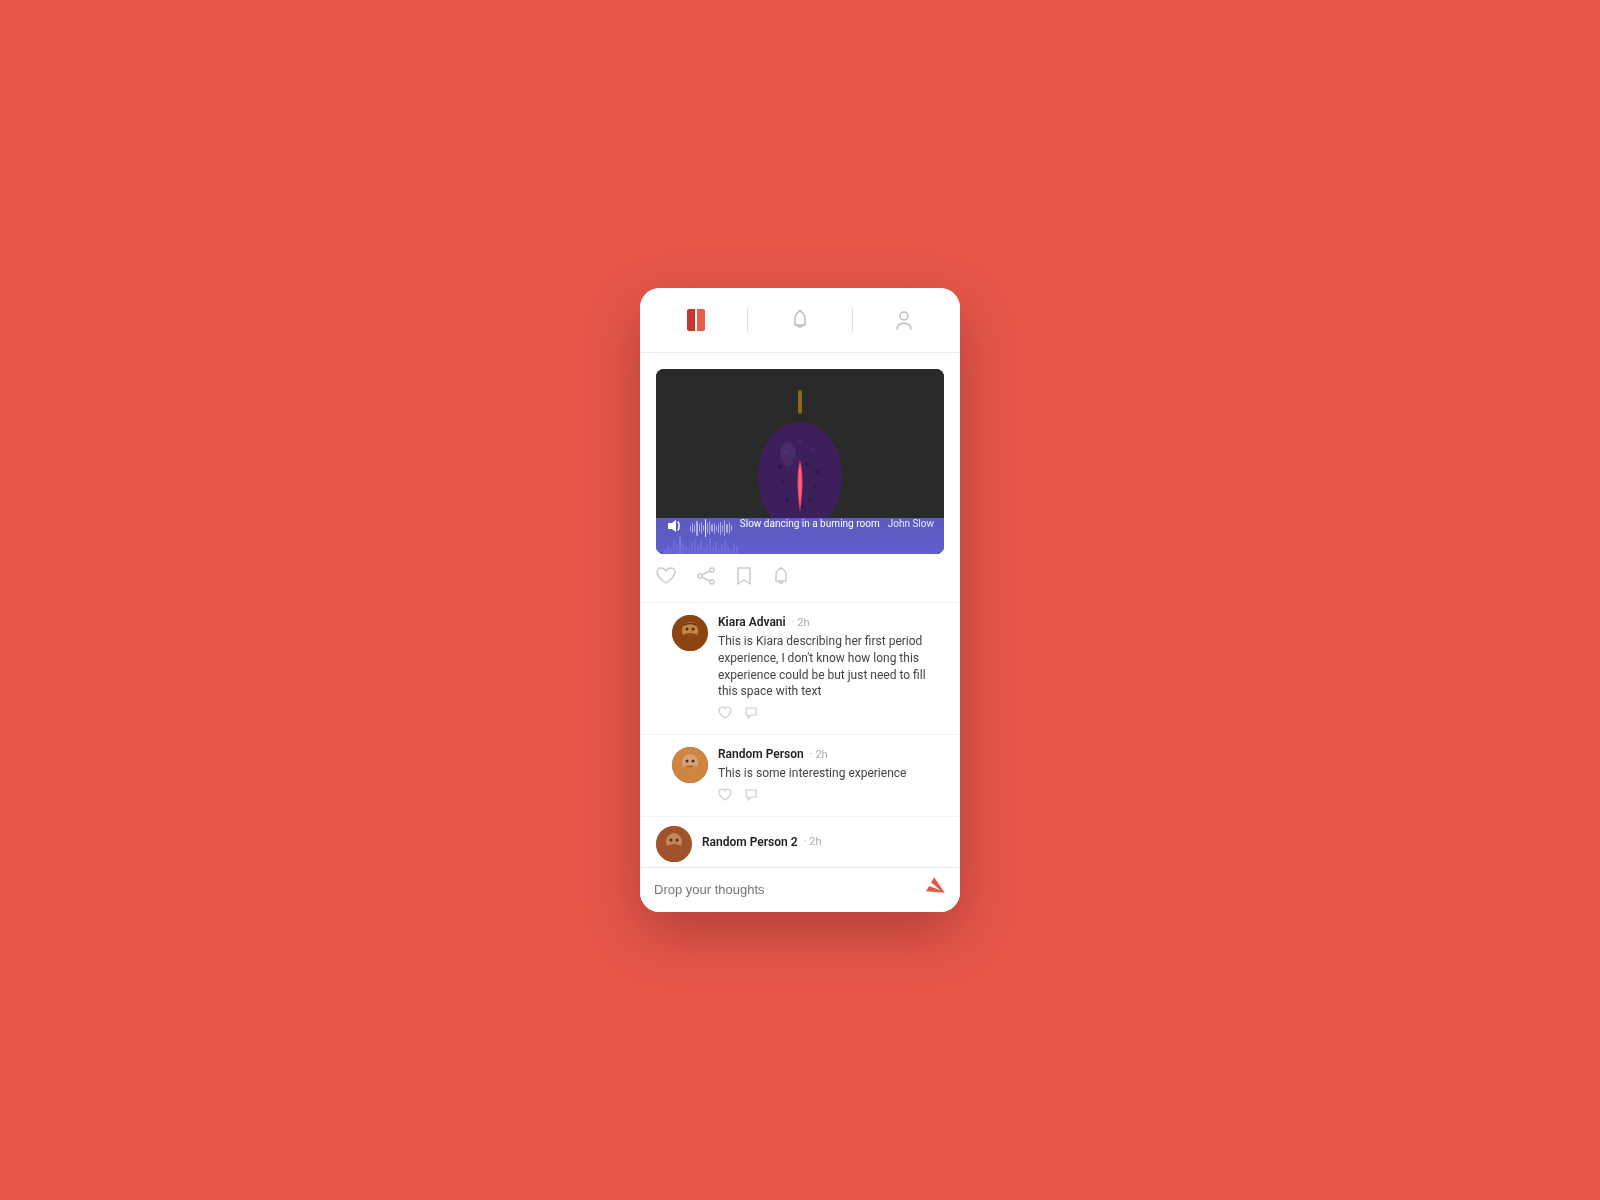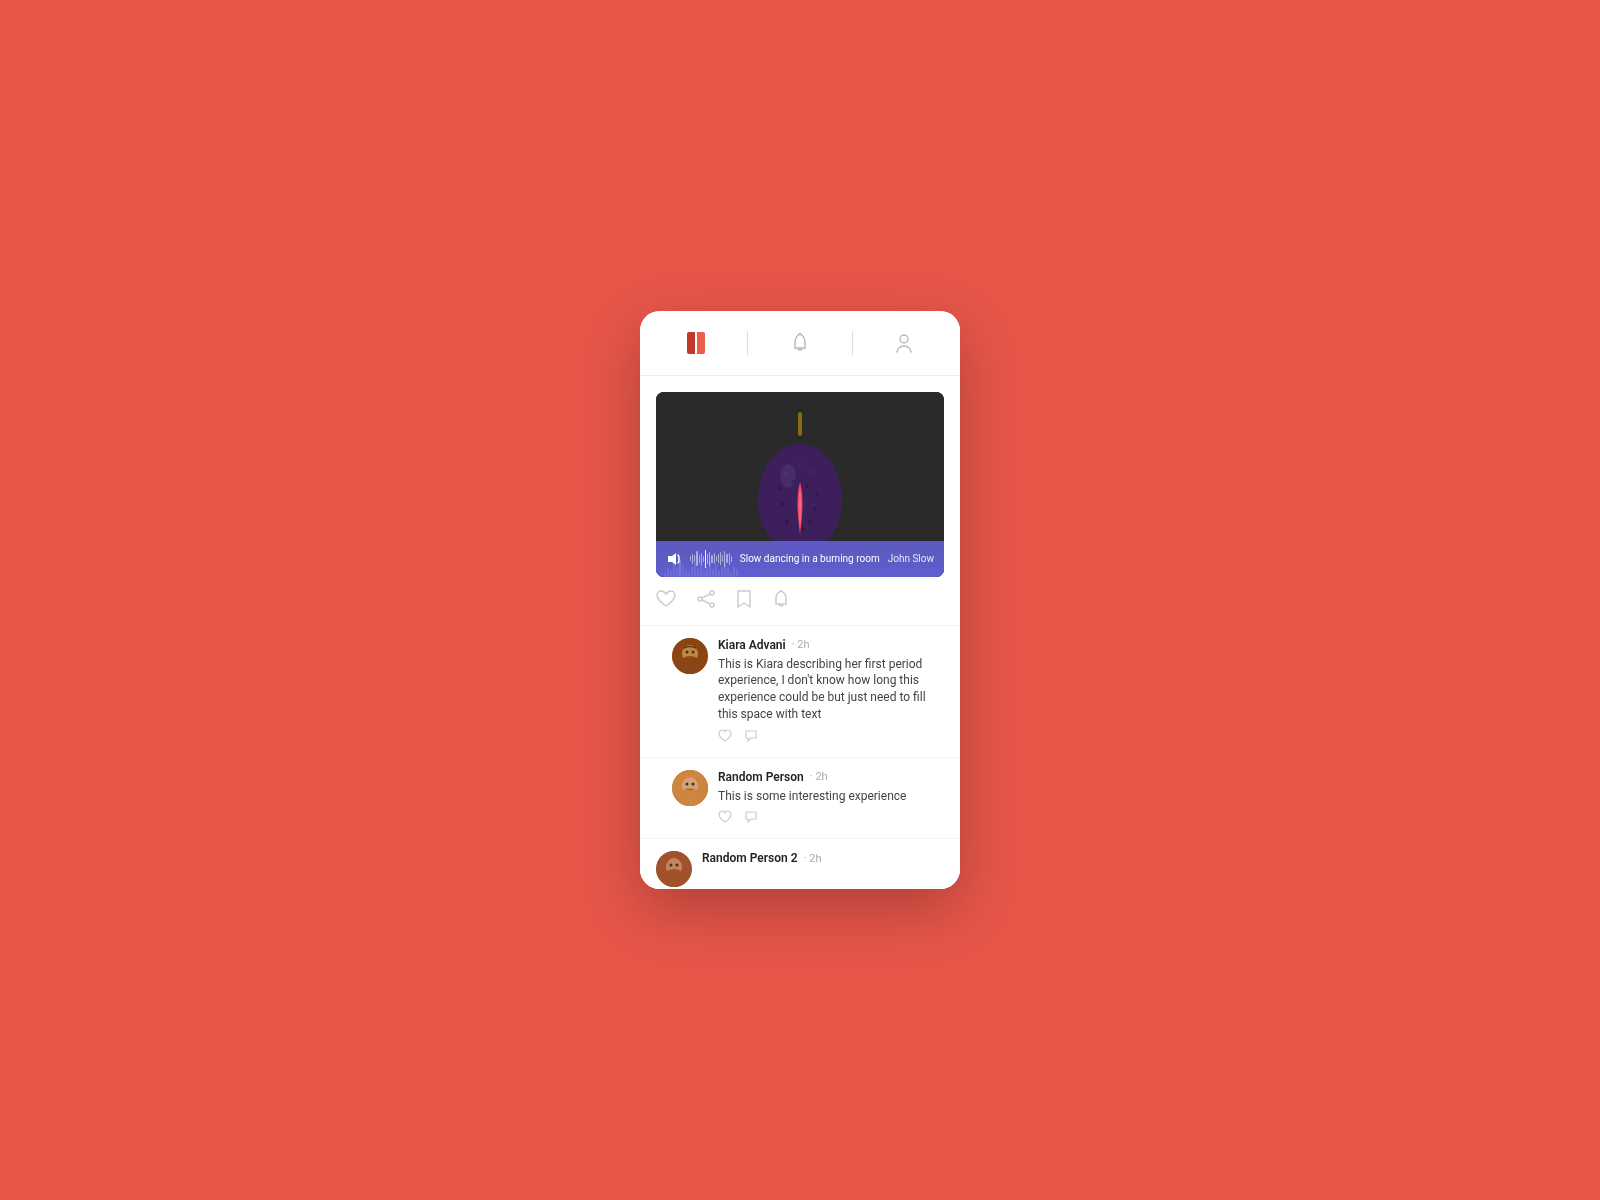--- a/index.html
+++ b/index.html
@@ -112,21 +112,21 @@
     }
 
     .audio-waveform-bar {
       position: absolute;
       bottom: 0;
       left: 0;
       right: 0;
       height: 36px;
       background: rgba(100,100,220,0.85);
       display: flex;
-      align-items: center;
+      align-items: flex-start;
       padding: 0 10px;
       gap: 8px;
     }
 
     .waveform-area {
       flex: 1;
       height: 20px;
       display: flex;
       align-items: center;
       gap: 1px;
@@ -260,20 +260,21 @@
       cursor: pointer;
       transform: rotate(30deg);
     }
 
     .comment-item-partial {
       display: flex;
       gap: 10px;
       padding: 12px 16px 8px 16px;
       overflow: hidden;
       max-height: 50px;
+      align-items: center;
     }
   </style>
 </head>
 <body>
 
 <div class="phone-container">
 
   <div class="top-nav">
     <div class="nav-icon-wrap">
       <div class="book-icon">
@@ -502,15 +503,23 @@
         <div class="comment-body">
           <div class="comment-header">
             <span class="commenter-name">Random Person 2</span>
             <span class="comment-time">· 2h</span>
           </div>
         </div>
       </div>
 
     </div>
 
+    <div class="input-bar">
+      <input type="text" class="thought-input" placeholder="Drop your thoughts" style="">
+      <div class="send-icon">
+        <svg width="20" height="20" viewBox="0 0 20 20" fill="none" xmlns="http://www.w3.org/2000/svg">
+          <path d="M2 18L19 10L2 2V8L14 10L2 12V18Z" fill="#E8564A"></path>
+        </svg>
+      </div>
+    </div>
 
   </div>
 </div>
 
 </body></html>

